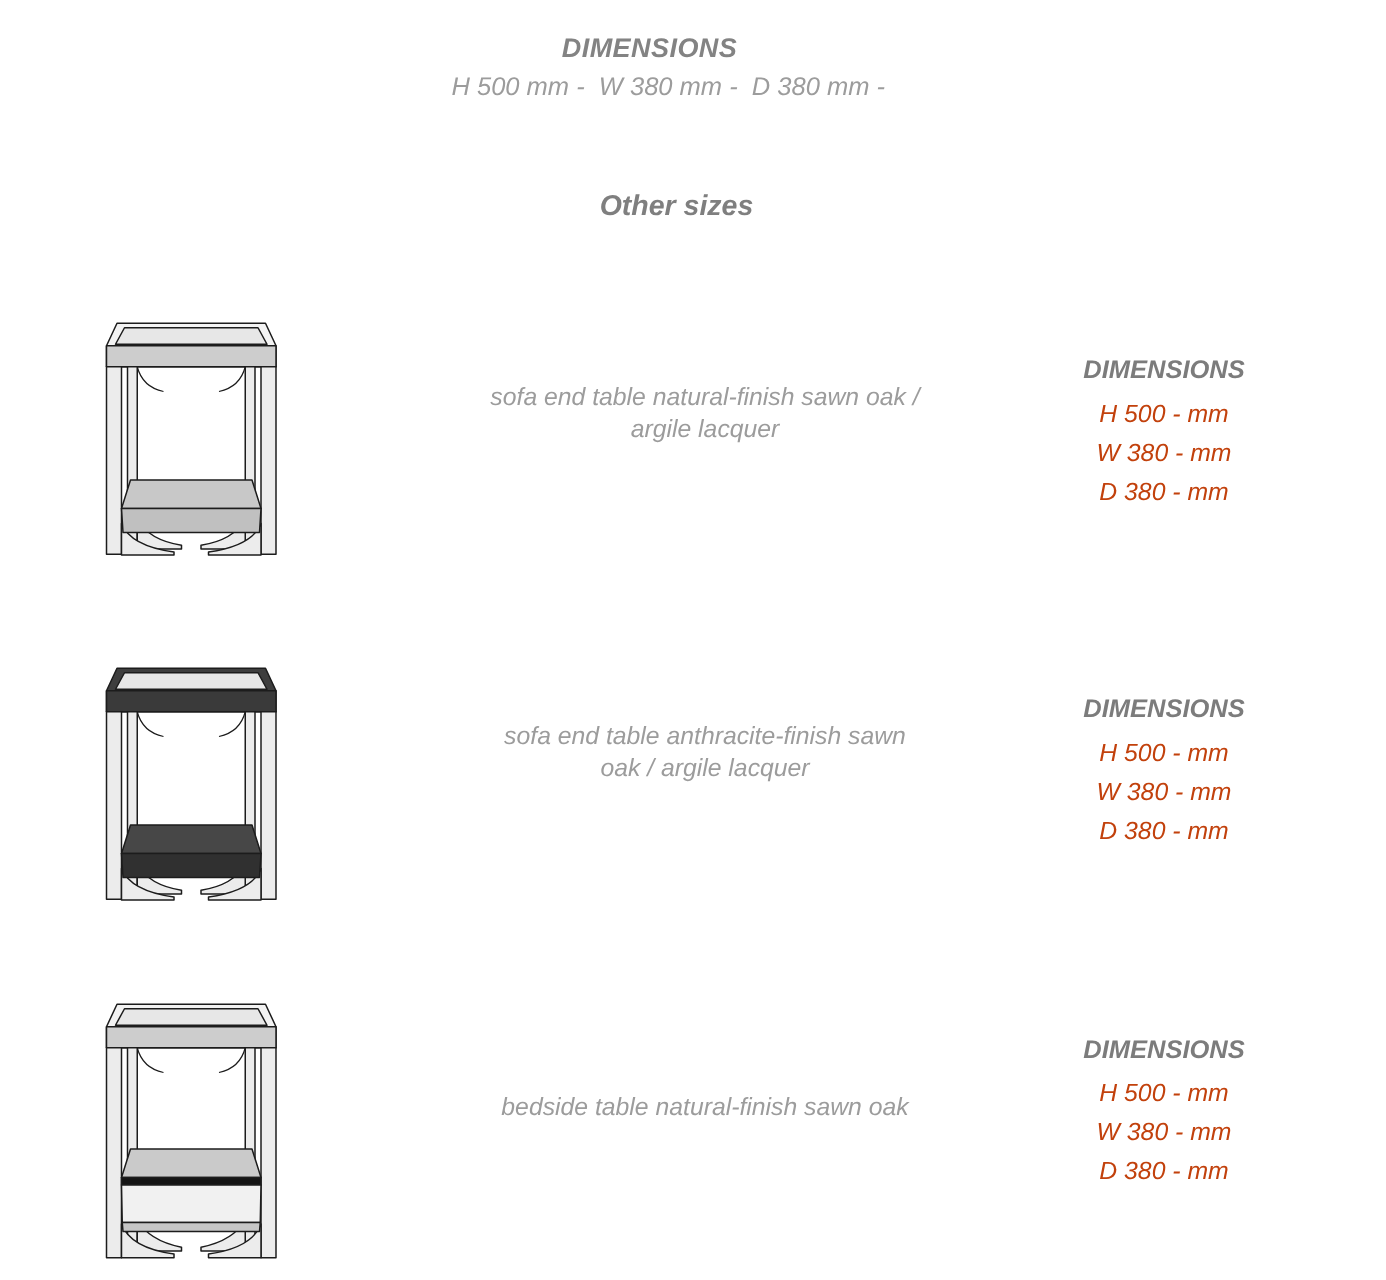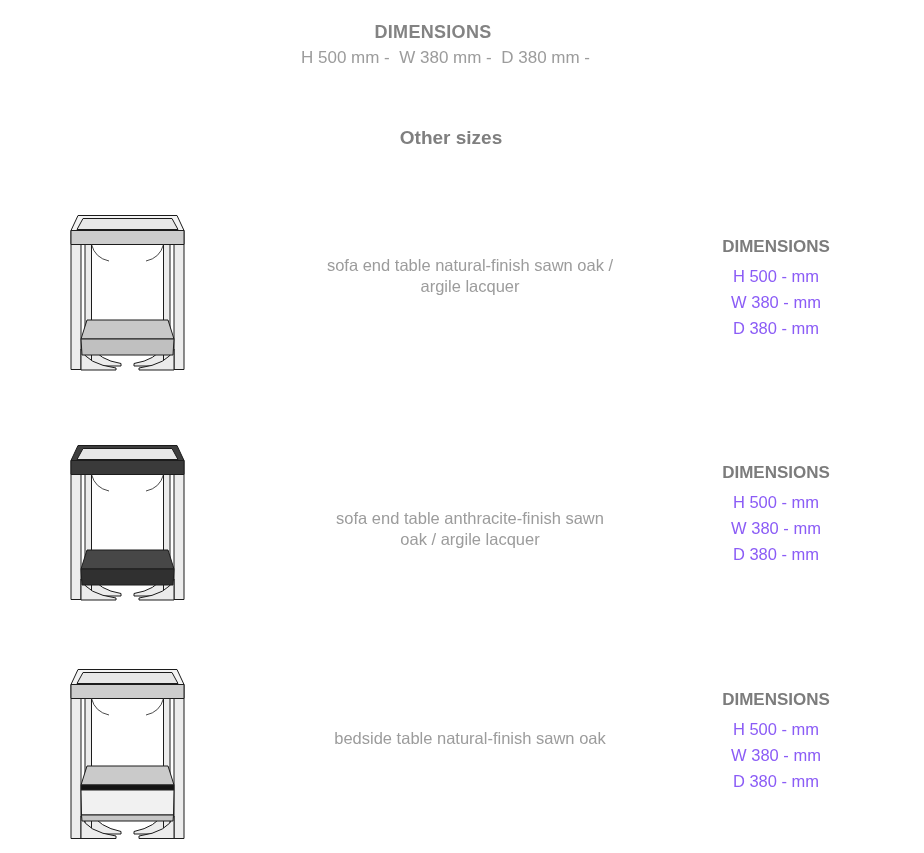--- a/index.html
+++ b/index.html
@@ -1,38 +1,38 @@
 <!DOCTYPE html>
 <html><head>
 <meta charset="utf-8">
 <style>
   * { margin:0; padding:0; box-sizing:border-box; }
   html,body { background:#ffffff; }
   body { font-family:"Liberation Sans","DejaVu Sans",sans-serif; }
-  .page { position:relative; width:924px; height:853px; background:#ffffff; overflow:hidden; }
+  .page { position:relative; width:924px; height:853px; background:#ffffff; overflow:hidden;font-style:italic; }
 
   
   .top-title { position:absolute; top:22px; left:0; width:866px; text-align:center;
                font-size:18px; font-weight:bold; color:#838383; letter-spacing:.3px; }
   .top-dims  { position:absolute; top:48px; left:0; width:866px; text-align:center;
                font-size:17px; color:#9c9c9c; white-space:pre;padding-left:25px; }
   .section-title { position:absolute; top:127px; left:0; width:866px; text-align:center;
                font-size:19px; font-weight:bold; color:#7f7f7f;padding-left:36px; }
 
   
   .row { position:absolute; left:0; right:0; }
   .row-1 { top:214px; } .row-2 { top:444px; } .row-3 { top:668px; }
   .img-wrap { position:absolute; left:70px; top:0; }
   .desc { position:absolute; left:280px; width:380px; top:41px; text-align:center;
           font-size:16.5px; line-height:21px; color:#9c9c9c; white-space:pre-line; }
-  .row-2 .desc { top:37px;margin-top:27px; } .row-3 .desc { top:60px; }
+  .row-2 .desc { top:37px; } .row-3 .desc { top:60px; }
   .dims { position:absolute; left:706px; width:140px; top:23px; text-align:center; }
   .row-2 .dims { top:19px; } .row-3 .dims { top:22px; }
   .dims-title { font-size:17px; font-weight:bold; color:#7c7c7c; margin-bottom:6px; }
-  .dims-line  { font-size:16.5px; line-height:26px; color:#8b5cf6; }
+  .dims-line  { font-size:16.5px; line-height:26px; color:#c2410c; }
 
   
   svg { display:block; }
   .ol { stroke:#1c1c1c; stroke-width:2; stroke-linejoin:round; }
   .ol-thin { stroke:#1c1c1c; stroke-width:1.6; fill:none; }
   .rim-nat { fill:#f3f3f3; } .rim-dark { fill:#3e3e3e; }
   .inner   { fill:#e7e7e7; }
   .band-nat { fill:#cdcdcd; } .band-dark { fill:#3a3a3a; }
   .leg { fill:#ececec; }
   .shelf-top-nat { fill:#c8c8c8; } .shelf-front-nat { fill:#c0c0c0; }

